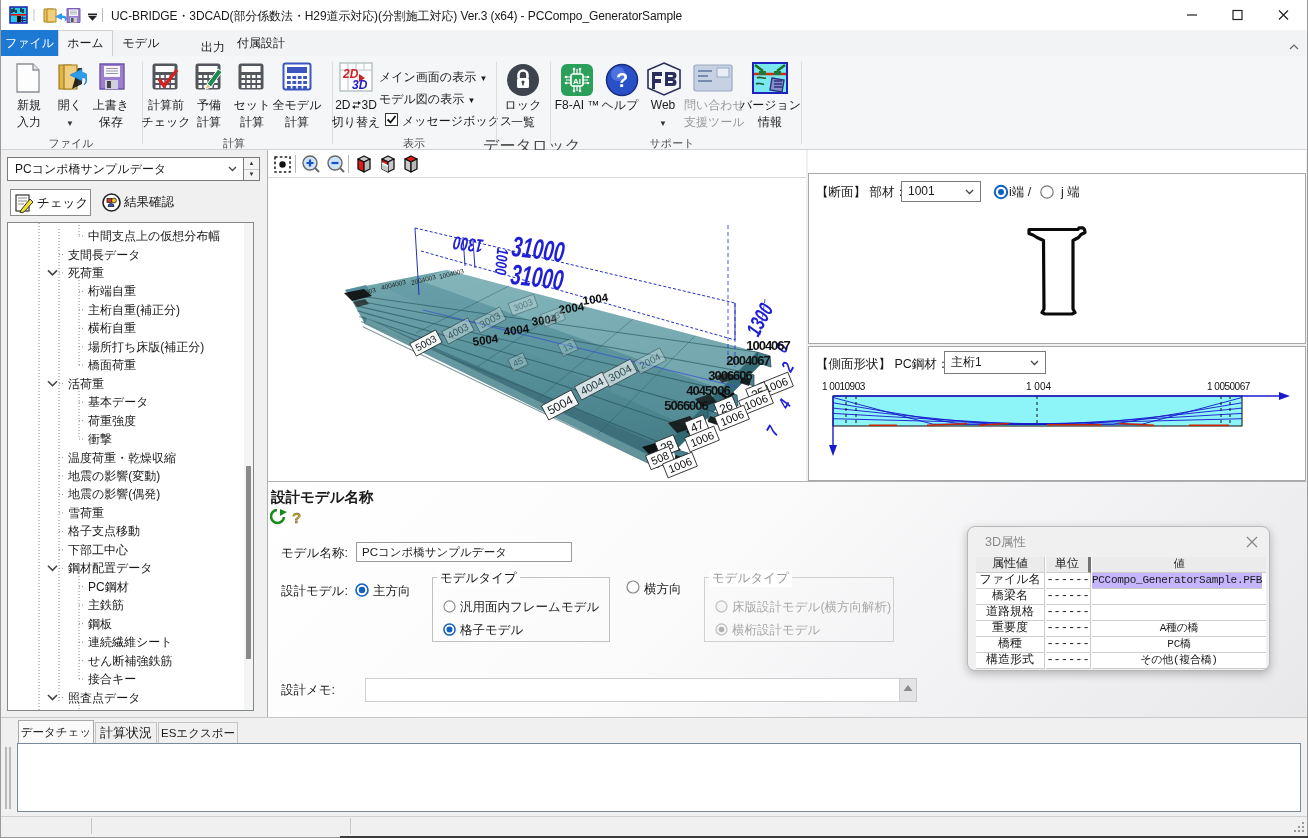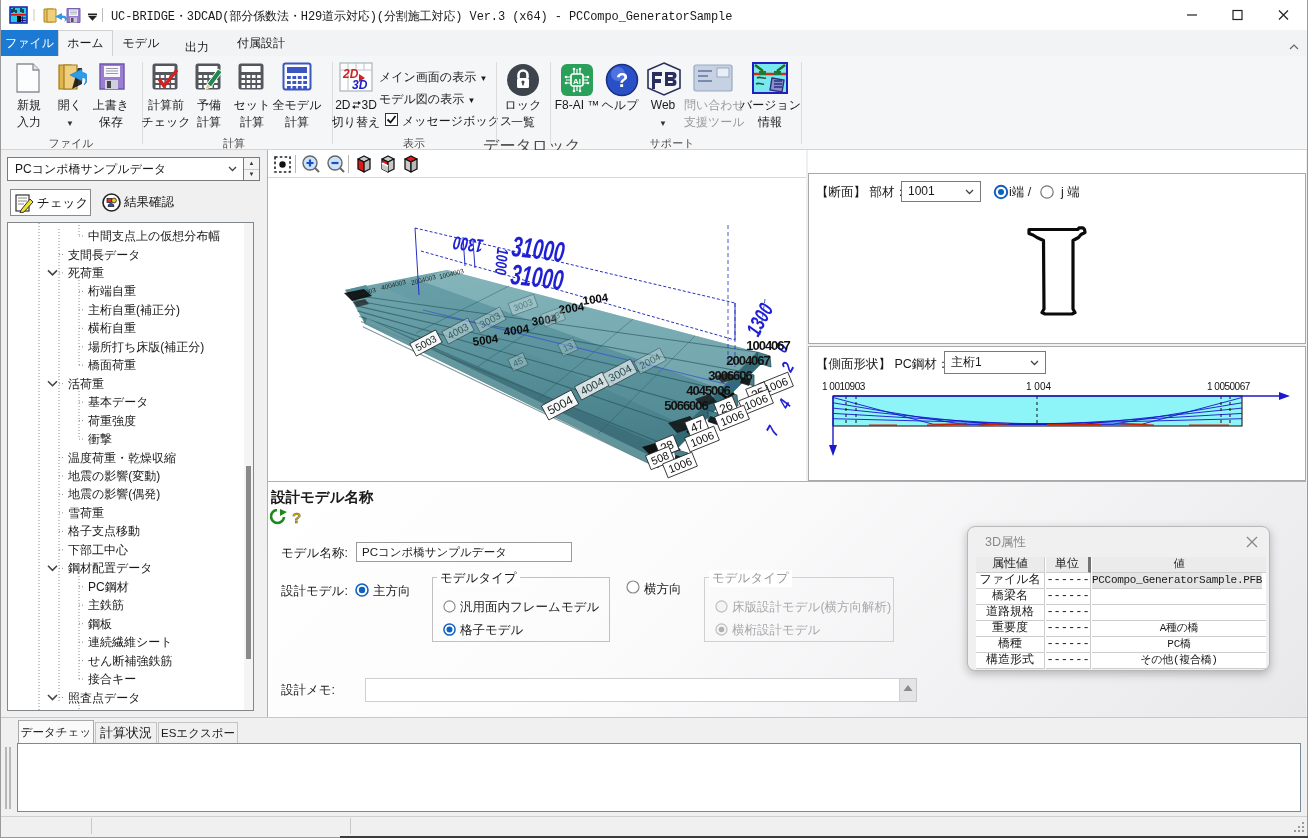--- a/index.html
+++ b/index.html
@@ -1,19 +1,19 @@
 <!DOCTYPE html>
 <html><head><meta charset="utf-8">
 <style>
 *{margin:0;padding:0;box-sizing:border-box;}
 html,body{width:1308px;height:838px;overflow:hidden;}
 body{font-family:"Liberation Sans",sans-serif;background:#f0f0f0;position:relative;font-size:12px;color:#1a1a1a;}
 .abs{position:absolute;}
 .win{position:absolute;inset:0;border:1px solid #9a9a9a;background:#f0f0f0;}
-.titlebar{position:absolute;left:1px;top:0;right:1px;height:30px;background:#fff;font-family:Liberation Mono, monospace;}
+.titlebar{position:absolute;left:1px;top:0;right:1px;height:30px;background:#fff;}
 .tabrow{position:absolute;left:1px;top:30px;right:1px;height:26px;background:#f2f3f4;}
 .ribbon{position:absolute;left:1px;top:56px;right:1px;height:94px;background:#f5f6f7;border-bottom:1px solid #d4d4d4;}
 .rlabel{position:absolute;top:80px;font-size:11px;color:#4a4a4a;text-align:center;white-space:nowrap;}
 .rsep{position:absolute;top:6px;height:82px;width:1px;background:#dcdcdc;}
 .rtxt{position:absolute;top:41px;font-size:12px;color:#1a1a1a;text-align:center;line-height:17px;white-space:nowrap;}
 .tree{position:absolute;left:7px;top:222px;width:247px;height:489px;background:#fff;border:1px solid #82878c;overflow:hidden;}
 .ti{position:absolute;white-space:nowrap;font-size:12px;height:18px;line-height:18px;}
 svg{display:block;}
 .combo{position:absolute;background:#fff;border:1px solid #7a7a7a;font-size:12px;}
 .cell{position:absolute;overflow:hidden;white-space:nowrap;font-family:Liberation Mono, monospace;}
@@ -47,21 +47,21 @@
   <path d="M6 15 h10" stroke="#222" stroke-width="1.2"></path>
   <rect x="52" y="10.5" width="9" height="9" fill="none" stroke="#222" stroke-width="1.2"></rect>
   <path d="M98 10.5 l9 9 M107 10.5 l-9 9" stroke="#222" stroke-width="1.2"></path>
  </svg>
 </div>
 
 <div class="tabrow" id="tabrow">
  <div class="abs" style="left:0;top:0;width:57px;height:26px;background:#1d7ad4;color:#fff;text-align:center;line-height:26px">ファイル</div>
  <div class="abs" style="left:57px;top:0;width:55px;height:26px;background:#f5f6f7;border:1px solid #d0d0d0;border-bottom:none;text-align:center;line-height:25px">ホーム</div>
  <div class="abs" style="left:112px;top:0;width:56px;height:26px;text-align:center;line-height:26px">モデル</div>
- <div class="abs" style="left:168px;top:4px;width:56px;height:26px;text-align:center;line-height:26px">出力</div>
+ <div class="abs" style="left:168px;top:4px;width:56px;height:26px;text-align:right;line-height:26px">出力</div>
  <div class="abs" style="left:224px;top:0;width:72px;height:26px;text-align:center;line-height:26px">付属設計</div>
  <svg class="abs" style="left:1288px;top:14px" width="10" height="6" viewBox="0 0 10 6">
       <path d="M1 5 L5 1 L9 5" stroke="#666" stroke-width="1.2" fill="none"></path>
     </svg>
 </div>
 
 <div class="ribbon" id="ribbon">
 
  <svg class="abs" style="left:13px;top:7px" width="28" height="30" viewBox="0 0 28 30">
   <path d="M3 1 L19 1 L25 7 L25 29 L3 29 Z" fill="#fdfdfd" stroke="#8a8f94" stroke-width="1.3"></path>
@@ -659,21 +659,21 @@
  <div class="abs" style="left:17px;top:7px;font-size:12.5px;color:#8a8a8a">3D属性</div>
  <svg class="abs" style="left:278px;top:9px" width="12" height="12" viewBox="0 0 12 12">
         <path d="M1 1 L11 11 M11 1 L1 11" stroke="#888" stroke-width="1.3"></path>
       </svg>
  <div class="abs" style="left:8px;top:30px;width:290px;height:112px;background:#fff;font-size:12px">
   <div class="cell" style="left:0;top:0px;width:69px;height:16px;background:#ebebeb;border-right:1px solid #cdcdcd;border-bottom:1px solid #cdcdcd;text-align:center;line-height:15px">属性値</div>
   <div class="cell" style="left:70px;top:0px;width:45px;height:16px;background:#ebebeb;border-right:3px solid #737373;border-bottom:1px solid #cdcdcd;text-align:center;line-height:15px">単位</div>
   <div class="cell" style="left:116px;top:0px;width:174px;height:16px;background:#ebebeb;border-bottom:1px solid #cdcdcd;text-align:center;line-height:15px;font-size:11px;letter-spacing:-0.3px">値</div>
   <div class="cell" style="left:0;top:16px;width:69px;height:16px;background:#fff;border-right:1px solid #cdcdcd;border-bottom:1px solid #cdcdcd;text-align:center;line-height:15px">ファイル名</div>
   <div class="cell" style="left:70px;top:16px;width:45px;height:16px;background:#fff;border-right:1px solid #cdcdcd;border-bottom:1px solid #cdcdcd;text-align:center;line-height:15px">------</div>
-  <div class="cell" style="left:116px;top:16px;width:170px;height:16px;background:#e5e5e5;border-bottom:1px solid #cdcdcd;text-align:center;line-height:15px;font-size:11px;letter-spacing:-0.3px">PCCompo_GeneratorSample.PFB</div>
+  <div class="cell" style="left:116px;top:16px;width:170px;height:16px;background:#c4b5fd;border-bottom:1px solid #cdcdcd;text-align:center;line-height:15px;font-size:11px;letter-spacing:-0.3px">PCCompo_GeneratorSample.PFB</div>
   <div class="cell" style="left:0;top:32px;width:69px;height:16px;background:#fff;border-right:1px solid #cdcdcd;border-bottom:1px solid #cdcdcd;text-align:center;line-height:15px">橋梁名</div>
   <div class="cell" style="left:70px;top:32px;width:45px;height:16px;background:#fff;border-right:1px solid #cdcdcd;border-bottom:1px solid #cdcdcd;text-align:center;line-height:15px">------</div>
   <div class="cell" style="left:116px;top:32px;width:174px;height:16px;background:#fff;border-bottom:1px solid #cdcdcd;text-align:center;line-height:15px;font-size:11px;letter-spacing:-0.3px"></div>
   <div class="cell" style="left:0;top:48px;width:69px;height:16px;background:#fff;border-right:1px solid #cdcdcd;border-bottom:1px solid #cdcdcd;text-align:center;line-height:15px">道路規格</div>
   <div class="cell" style="left:70px;top:48px;width:45px;height:16px;background:#fff;border-right:1px solid #cdcdcd;border-bottom:1px solid #cdcdcd;text-align:center;line-height:15px">------</div>
   <div class="cell" style="left:116px;top:48px;width:174px;height:16px;background:#fff;border-bottom:1px solid #cdcdcd;text-align:center;line-height:15px;font-size:11px;letter-spacing:-0.3px"></div>
   <div class="cell" style="left:0;top:64px;width:69px;height:16px;background:#fff;border-right:1px solid #cdcdcd;border-bottom:1px solid #cdcdcd;text-align:center;line-height:15px">重要度</div>
   <div class="cell" style="left:70px;top:64px;width:45px;height:16px;background:#fff;border-right:1px solid #cdcdcd;border-bottom:1px solid #cdcdcd;text-align:center;line-height:15px">------</div>
   <div class="cell" style="left:116px;top:64px;width:174px;height:16px;background:#fff;border-bottom:1px solid #cdcdcd;text-align:center;line-height:15px;font-size:11px;letter-spacing:-0.3px">A種の橋</div>
   <div class="cell" style="left:0;top:80px;width:69px;height:16px;background:#fff;border-right:1px solid #cdcdcd;border-bottom:1px solid #cdcdcd;text-align:center;line-height:15px">橋種</div>

